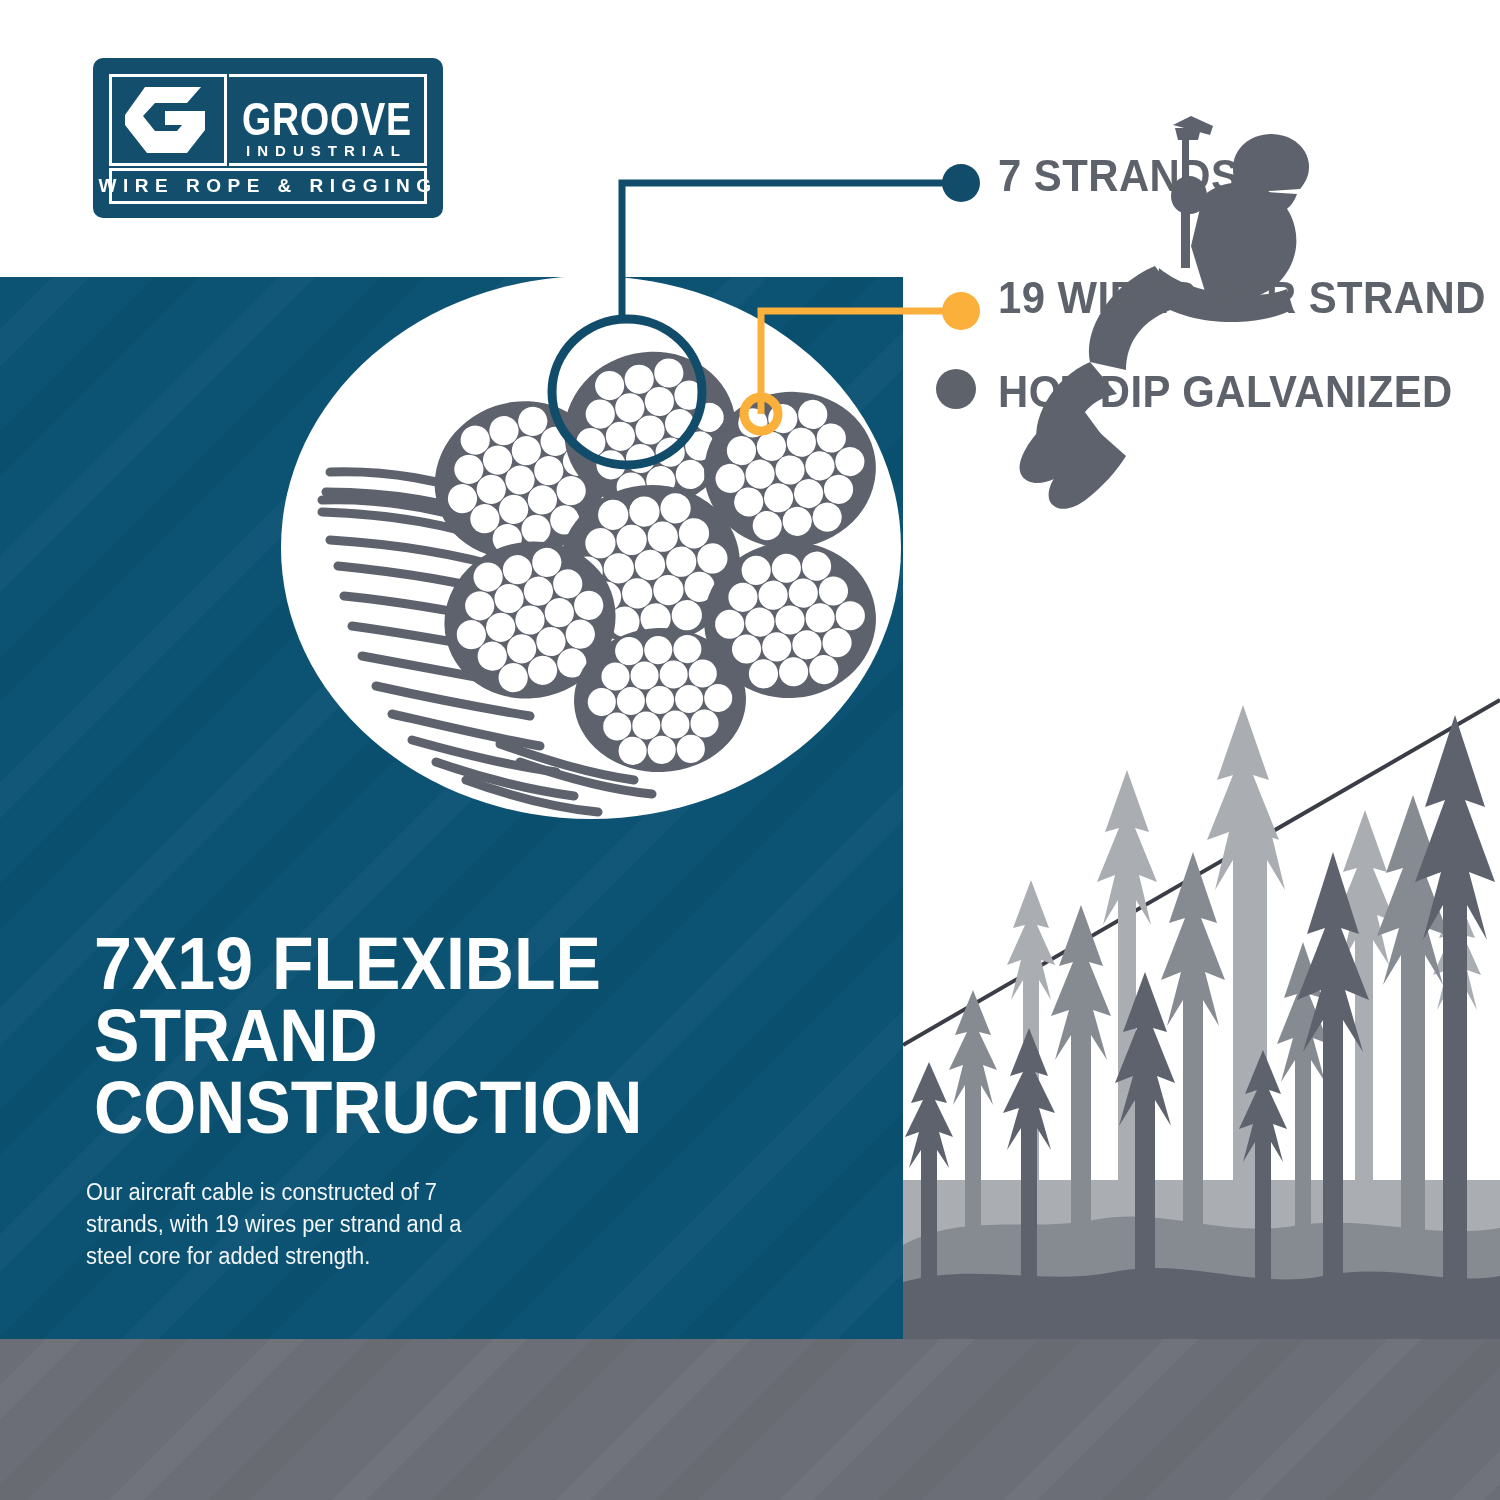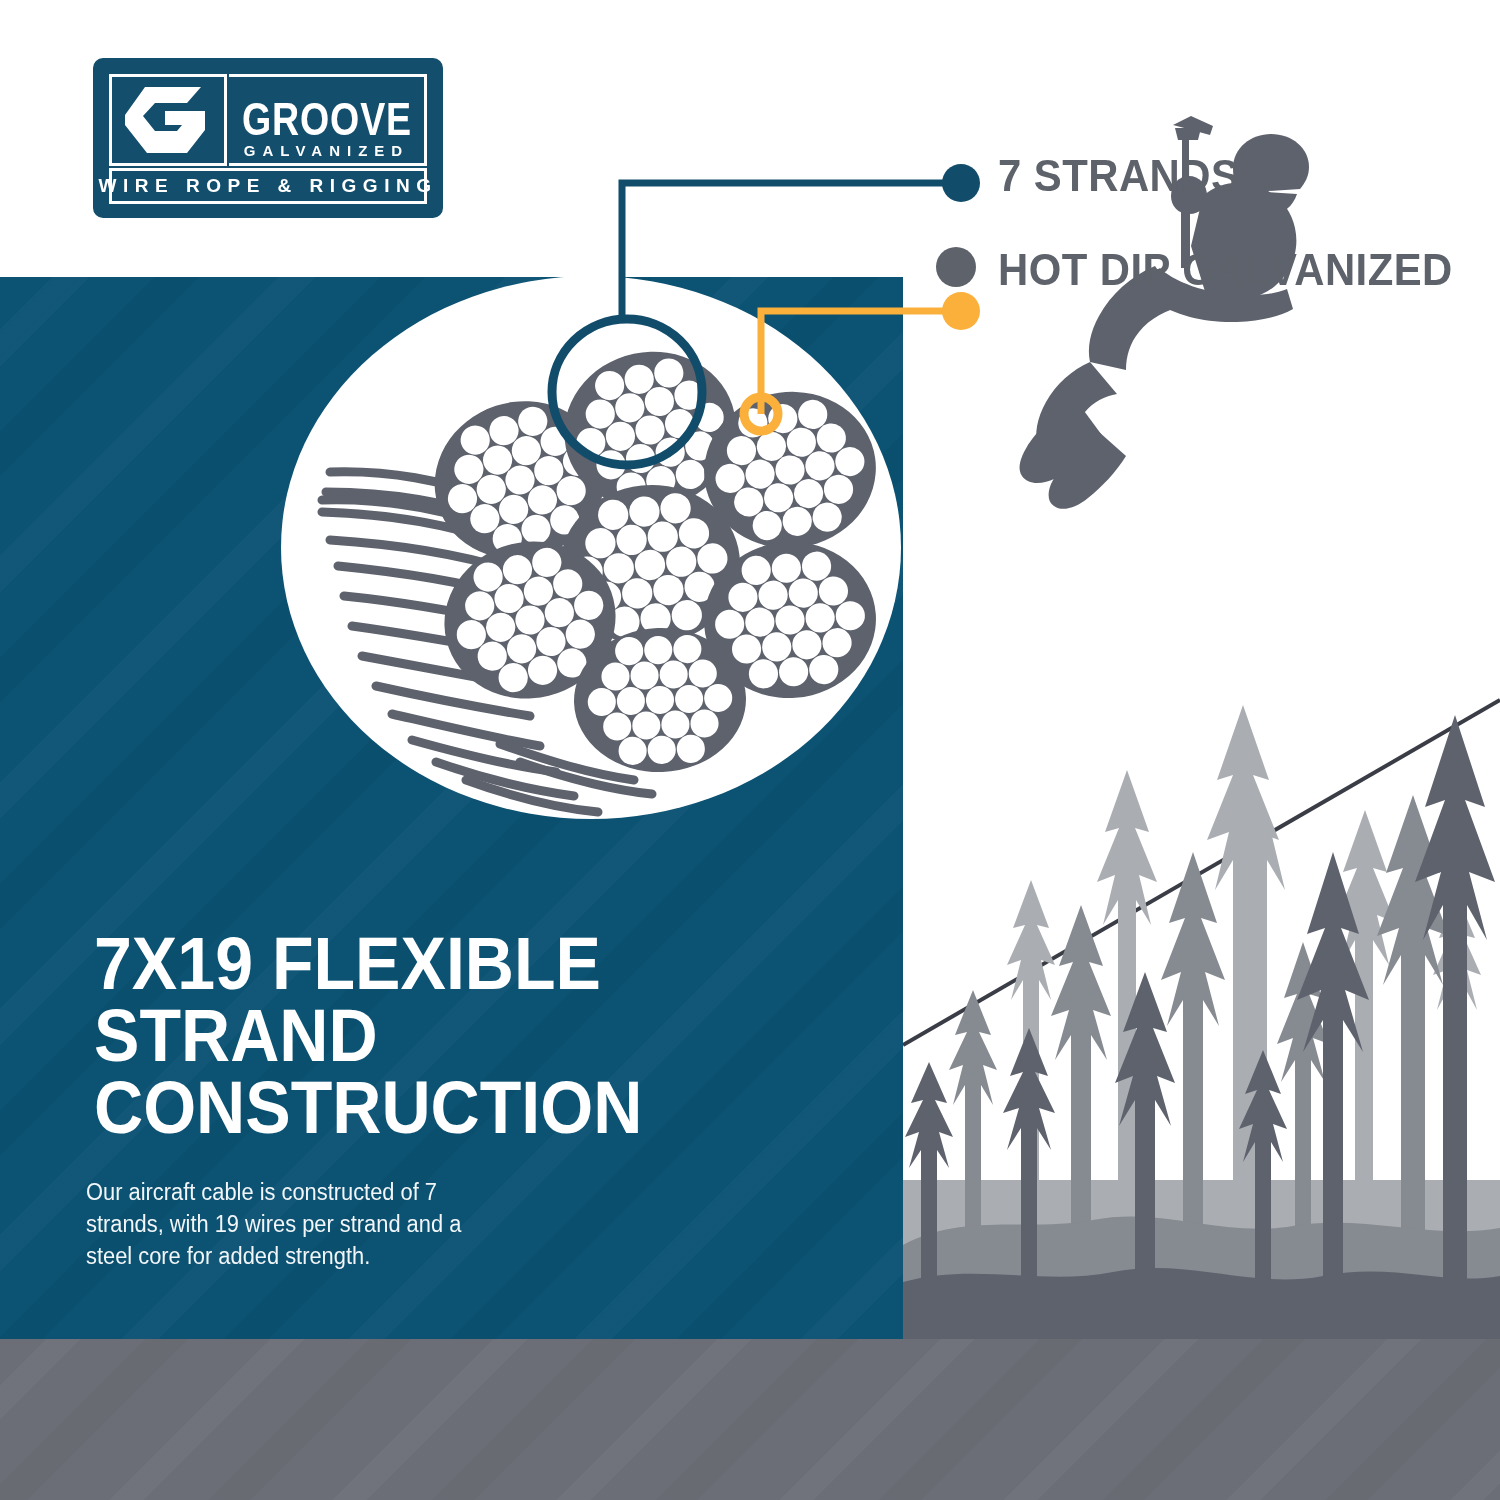--- a/index.html
+++ b/index.html
@@ -123,21 +123,21 @@
       <div class="logo-grid">
 
         <div class="logo-cellbox lc-mark">
           <svg class="logo-g" width="86" height="66" viewBox="0 0 86 66">
             <path fill="#ffffff" d="M20 0 H76 L62 16 H30 L18 29 L30 44 H52 L57 38 H40 L40 24 H80 V43 L62 66 H22 L0 38 V28 Z"></path>
           </svg>
         </div>
 
         <div class="logo-cellbox lc-word">
           <div class="logo-word"><span>GROOVE</span></div>
-          <div class="logo-sub">GALVANIZED</div>
+          <div class="logo-sub">INDUSTRIAL</div>
         </div>
 
         <div class="logo-cellbox lc-tag">
           <div class="logo-tagtext">WIRE ROPE &amp; RIGGING</div>
         </div>
 
       </div>
     </div>
   </div>
 
@@ -322,20 +322,24 @@
     </g>
   </svg>
 
   <div class="callouts">
 
     <div class="callout c1">
       <div class="cdot" style="background:#124C6B;visibility:hidden;"></div>
       <div class="clabel"><span>7 STRANDS</span></div>
     </div>
 
+    <div class="callout c2">
+      <div class="cdot" style="background:#FBB03B;visibility:hidden;"></div>
+      <div class="clabel"><span>19 WIRES PER STRAND</span></div>
+    </div>
 
     <div class="callout c3">
       <div class="cdot" style="background:#5E626B;"></div>
       <div class="clabel"><span>HOT DIP GALVANIZED</span></div>
     </div>
 
   </div>
 
   <div class="headline">
     <div class="h1">

